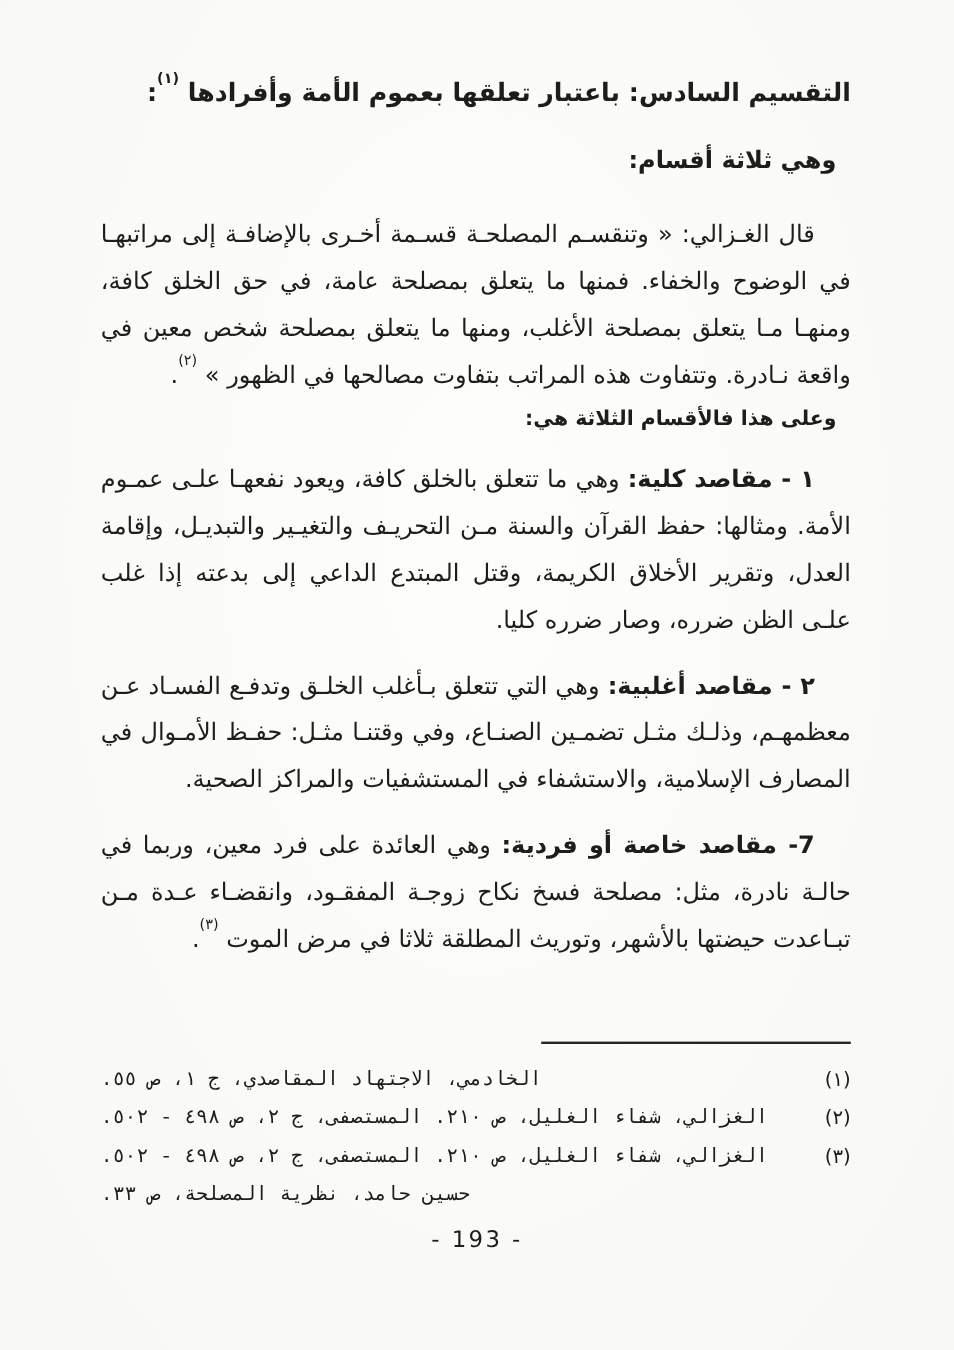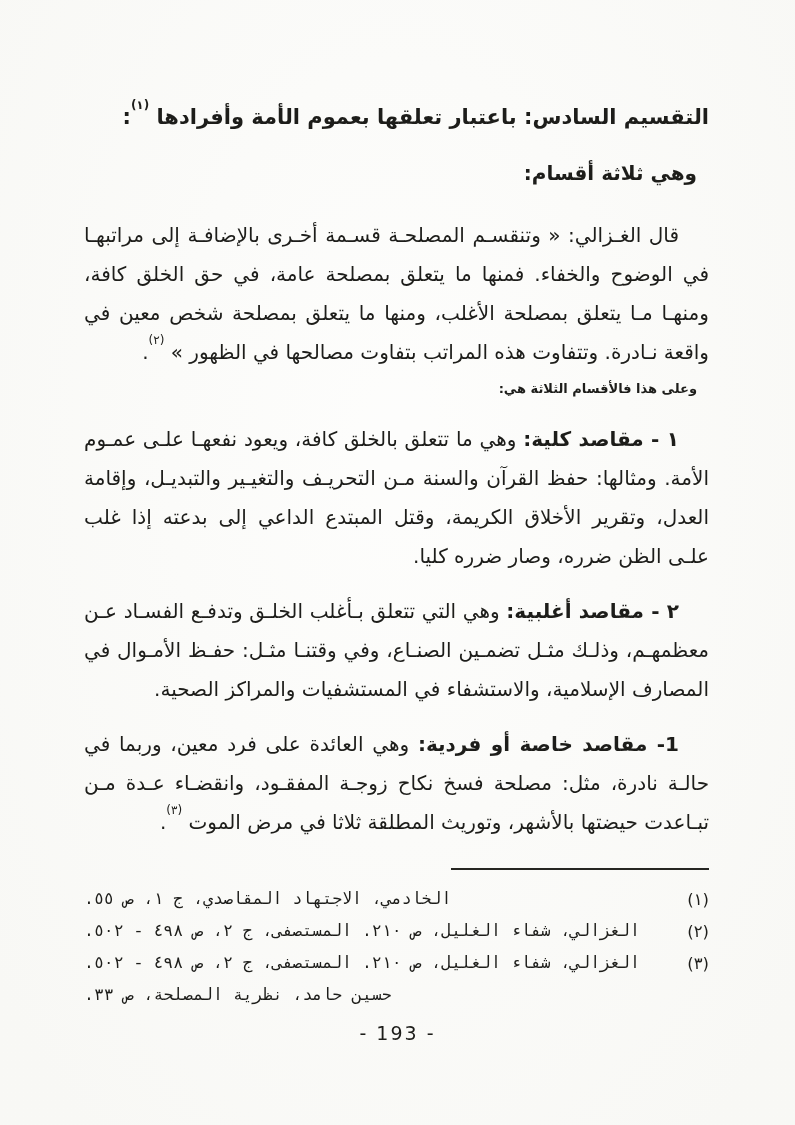--- a/index.html
+++ b/index.html
@@ -5,21 +5,21 @@
   * { margin: 0; padding: 0; box-sizing: border-box; }
   html, body { width: 795px; height: 1125px; }
   body {
     background: #fbfbf8;
     color: #1d1d1a;
     font-family: "DejaVu Sans", sans-serif;
     overflow: hidden;
   }
   .page {
     width: 795px; height: 1125px;
-    padding: 100px 86px 0 84px;
+    padding: 60px 86px 0 84px;
     position: relative;
     background:
       radial-gradient(ellipse at 50% 40%, rgba(255,255,255,0.6), rgba(0,0,0,0.012) 90%),
       #fbfbf8;
   }
   .title {
     font-size: 21px;
     font-weight: bold;
     line-height: 34px;
     text-align: right;
@@ -32,21 +32,21 @@
     top: -7px;
     white-space: nowrap;
   }
   .subhead {
     font-size: 20px;
     font-weight: bold;
     line-height: 30px;
     text-indent: 12px;
   }
   .subhead.intro { margin-top: 24px; }
-  .subhead.list-head { margin-top: 2px; font-size: 13px; }
+  .subhead.list-head { margin-top: 2px; font-size: 17px; }
   p.body-par {
     font-size: 20px;
     line-height: 39px;
     text-align: justify;
     text-indent: 30px;
     margin-top: 28px;
   }
   p.body-par .lead { font-weight: bold; }
   p.item { margin-top: 16px; }
   .footnote-area { position: absolute; right: 86px; left: 84px; top: 868px; }
@@ -82,21 +82,21 @@
   <div class="subhead intro">وهي ثلاثة أقسام:</div>
 
   <p class="body-par"><span>قال الغـزالي: « وتنقسـم المصلحـة قسـمة أخـرى بالإضافـة إلى مراتبهـا في الوضوح والخفاء. فمنها ما يتعلق بمصلحة عامة، في حق الخلق كافة، ومنهـا مـا يتعلق بمصلحة الأغلب، ومنها ما يتعلق بمصلحة شخص معين في واقعة نـادرة. وتتفاوت هذه المراتب بتفاوت مصالحها في الظهور »</span> <sup class="fn-ref">(٢)</sup><span>.</span></p>
 
   <div class="subhead list-head">وعلى هذا فالأقسام الثلاثة هي:</div>
 
   <p class="body-par item"><b class="lead">١ - مقاصد كلية:</b> <span>وهي ما تتعلق بالخلق كافة، ويعود نفعهـا علـى عمـوم الأمة. ومثالها: حفظ القرآن والسنة مـن التحريـف والتغيـير والتبديـل، وإقامة العدل، وتقرير الأخلاق الكريمة، وقتل المبتدع الداعي إلى بدعته إذا غلب علـى الظن ضرره، وصار ضرره كليا.</span><sup class="fn-ref"></sup><span></span></p>
 
   <p class="body-par item"><b class="lead">٢ - مقاصد أغلبية:</b> <span>وهي التي تتعلق بـأغلب الخلـق وتدفـع الفسـاد عـن معظمهـم، وذلـك مثـل تضمـين الصنـاع، وفي وقتنـا مثـل: حفـظ الأمـوال في المصارف الإسلامية، والاستشفاء في المستشفيات والمراكز الصحية.</span><sup class="fn-ref"></sup><span></span></p>
 
-  <p class="body-par item"><b class="lead">1- مقاصد خاصة أو فردية:</b> <span>وهي العائدة على فرد معين، وربما في حالـة نادرة، مثل: مصلحة فسخ نكاح زوجـة المفقـود، وانقضـاء عـدة مـن تبـاعدت حيضتها بالأشهر، وتوريث المطلقة ثلاثا في مرض الموت</span> <sup class="fn-ref">(٣)</sup><span>.</span></p>
+  <p class="body-par item"><b class="lead">7- مقاصد خاصة أو فردية:</b> <span>وهي العائدة على فرد معين، وربما في حالـة نادرة، مثل: مصلحة فسخ نكاح زوجـة المفقـود، وانقضـاء عـدة مـن تبـاعدت حيضتها بالأشهر، وتوريث المطلقة ثلاثا في مرض الموت</span> <sup class="fn-ref">(٣)</sup><span>.</span></p>
 
   <div class="footnote-area">
     <div class="fn-rule"></div>
 
     <div class="fn-row">
       <span class="fn-marker">(١)</span>
       <span class="fn-text">الخادمي، الاجتهاد المقاصدي، ج ١، ص ٥٥.</span>
     </div>
 
     <div class="fn-row">

